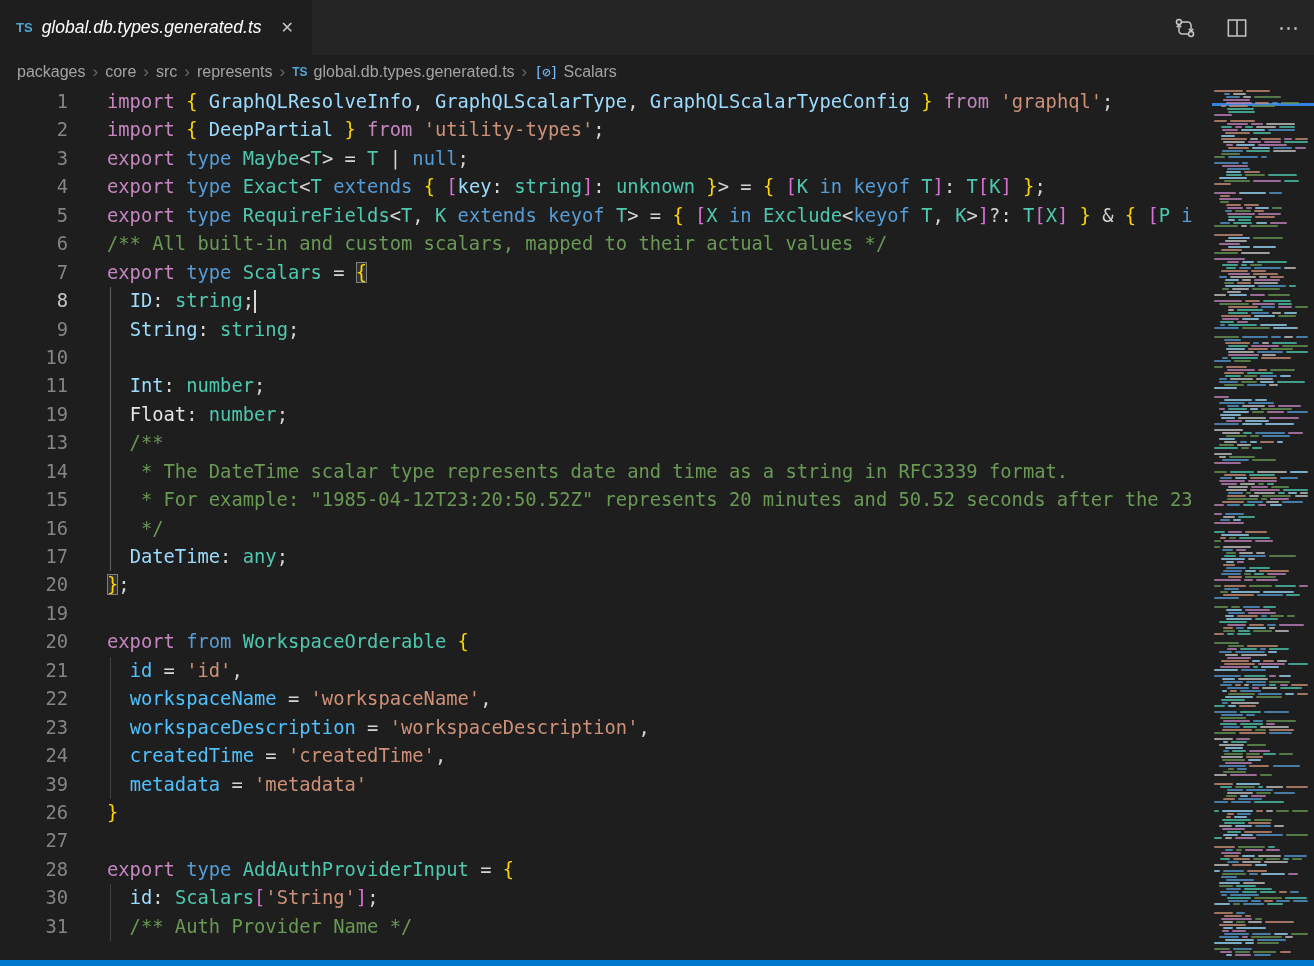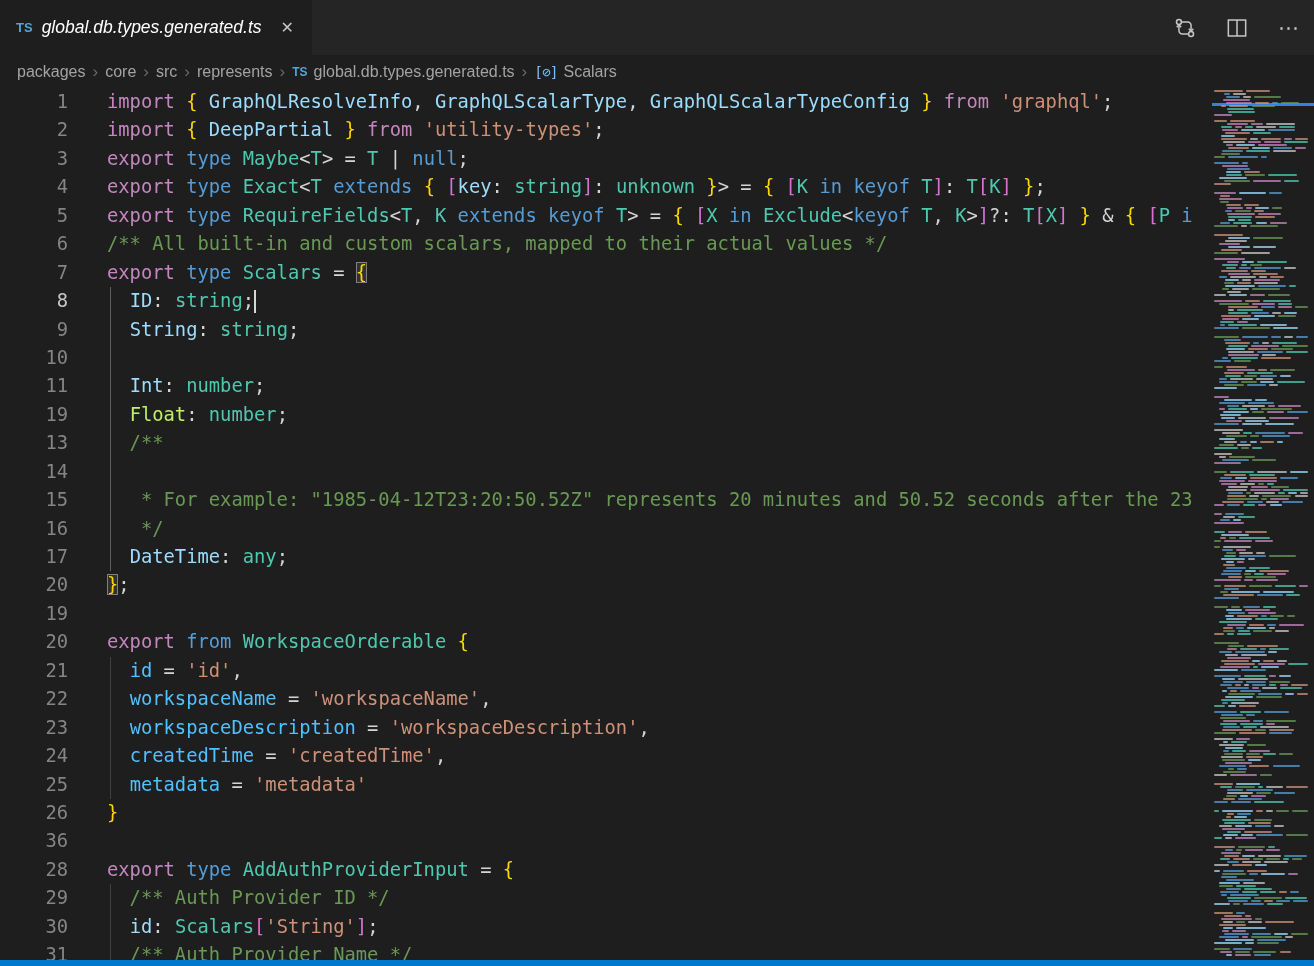--- a/index.html
+++ b/index.html
@@ -132,38 +132,37 @@
       <div class="code-line"><span class="gutter-num">2</span><span class="line-text"><span style="color: rgb(197, 134, 192);">import </span><span style="color: rgb(255, 215, 0);">{ </span><span style="color: rgb(156, 220, 254);">DeepPartial</span><span style="color: rgb(255, 215, 0);"> }</span><span style="color: rgb(197, 134, 192);"> from </span><span style="color: rgb(206, 145, 120);">'utility-types'</span><span style="color: rgb(212, 212, 212);">;</span></span></div>
       <div class="code-line"><span class="gutter-num">3</span><span class="line-text"><span style="color: rgb(197, 134, 192);">export </span><span style="color: rgb(86, 156, 214);">type </span><span style="color: rgb(78, 201, 176);">Maybe</span><span style="color: rgb(212, 212, 212);">&lt;</span><span style="color: rgb(78, 201, 176);">T</span><span style="color: rgb(212, 212, 212);">&gt; = </span><span style="color: rgb(78, 201, 176);">T</span><span style="color: rgb(212, 212, 212);"> | </span><span style="color: rgb(86, 156, 214);">null</span><span style="color: rgb(212, 212, 212);">;</span></span></div>
       <div class="code-line"><span class="gutter-num">4</span><span class="line-text"><span style="color: rgb(197, 134, 192);">export </span><span style="color: rgb(86, 156, 214);">type </span><span style="color: rgb(78, 201, 176);">Exact</span><span style="color: rgb(212, 212, 212);">&lt;</span><span style="color: rgb(78, 201, 176);">T</span><span style="color: rgb(86, 156, 214);"> extends </span><span style="color: rgb(255, 215, 0);">{ </span><span style="color: rgb(218, 112, 214);">[</span><span style="color: rgb(156, 220, 254);">key</span><span style="color: rgb(212, 212, 212);">: </span><span style="color: rgb(78, 201, 176);">string</span><span style="color: rgb(218, 112, 214);">]</span><span style="color: rgb(212, 212, 212);">: </span><span style="color: rgb(78, 201, 176);">unknown</span><span style="color: rgb(255, 215, 0);"> }</span><span style="color: rgb(212, 212, 212);">&gt; = </span><span style="color: rgb(255, 215, 0);">{ </span><span style="color: rgb(218, 112, 214);">[</span><span style="color: rgb(78, 201, 176);">K</span><span style="color: rgb(86, 156, 214);"> in </span><span style="color: rgb(86, 156, 214);">keyof </span><span style="color: rgb(78, 201, 176);">T</span><span style="color: rgb(218, 112, 214);">]</span><span style="color: rgb(212, 212, 212);">: </span><span style="color: rgb(78, 201, 176);">T</span><span style="color: rgb(218, 112, 214);">[</span><span style="color: rgb(78, 201, 176);">K</span><span style="color: rgb(218, 112, 214);">]</span><span style="color: rgb(255, 215, 0);"> }</span><span style="color: rgb(212, 212, 212);">;</span></span></div>
       <div class="code-line"><span class="gutter-num">5</span><span class="line-text"><span style="color: rgb(197, 134, 192);">export </span><span style="color: rgb(86, 156, 214);">type </span><span style="color: rgb(78, 201, 176);">RequireFields</span><span style="color: rgb(212, 212, 212);">&lt;</span><span style="color: rgb(78, 201, 176);">T</span><span style="color: rgb(212, 212, 212);">, </span><span style="color: rgb(78, 201, 176);">K</span><span style="color: rgb(86, 156, 214);"> extends </span><span style="color: rgb(86, 156, 214);">keyof </span><span style="color: rgb(78, 201, 176);">T</span><span style="color: rgb(212, 212, 212);">&gt; = </span><span style="color: rgb(255, 215, 0);">{ </span><span style="color: rgb(218, 112, 214);">[</span><span style="color: rgb(78, 201, 176);">X</span><span style="color: rgb(86, 156, 214);"> in </span><span style="color: rgb(78, 201, 176);">Exclude</span><span style="color: rgb(212, 212, 212);">&lt;</span><span style="color: rgb(86, 156, 214);">keyof </span><span style="color: rgb(78, 201, 176);">T</span><span style="color: rgb(212, 212, 212);">, </span><span style="color: rgb(78, 201, 176);">K</span><span style="color: rgb(212, 212, 212);">&gt;</span><span style="color: rgb(218, 112, 214);">]</span><span style="color: rgb(212, 212, 212);">?: </span><span style="color: rgb(78, 201, 176);">T</span><span style="color: rgb(218, 112, 214);">[</span><span style="color: rgb(78, 201, 176);">X</span><span style="color: rgb(218, 112, 214);">]</span><span style="color: rgb(255, 215, 0);"> }</span><span style="color: rgb(212, 212, 212);"> &amp; </span><span style="color: rgb(255, 215, 0);">{ </span><span style="color: rgb(218, 112, 214);">[</span><span style="color: rgb(78, 201, 176);">P</span><span style="color: rgb(86, 156, 214);"> i</span></span></div>
       <div class="code-line"><span class="gutter-num">6</span><span class="line-text"><span style="color: rgb(106, 153, 85);">/** All built-in and custom scalars, mapped to their actual values */</span></span></div>
       <div class="code-line"><span class="gutter-num">7</span><span class="line-text"><span style="color: rgb(197, 134, 192);">export </span><span style="color: rgb(86, 156, 214);">type </span><span style="color: rgb(78, 201, 176);">Scalars</span><span style="color: rgb(212, 212, 212);"> = </span><span class="tok-match" style="color: rgb(255, 215, 0);">{</span></span></div>
       <div class="code-line"><span class="gutter-num active">8</span><span class="indent-guide active"></span><span class="line-text"><span style="color: rgb(212, 212, 212);">  </span><span style="color: rgb(156, 220, 254);">ID</span><span style="color: rgb(212, 212, 212);">: </span><span style="color: rgb(78, 201, 176);">string</span><span style="color: rgb(212, 212, 212);">;</span></span><span class="cursor" style="left: 254.03px;"></span></div>
       <div class="code-line"><span class="gutter-num">9</span><span class="indent-guide active"></span><span class="line-text"><span style="color: rgb(212, 212, 212);">  </span><span style="color: rgb(156, 220, 254);">String</span><span style="color: rgb(212, 212, 212);">: </span><span style="color: rgb(78, 201, 176);">string</span><span style="color: rgb(212, 212, 212);">;</span></span></div>
       <div class="code-line"><span class="gutter-num">10</span><span class="indent-guide active"></span></div>
       <div class="code-line"><span class="gutter-num">11</span><span class="indent-guide active"></span><span class="line-text"><span style="color: rgb(212, 212, 212);">  </span><span style="color: rgb(156, 220, 254);">Int</span><span style="color: rgb(212, 212, 212);">: </span><span style="color: rgb(78, 201, 176);">number</span><span style="color: rgb(212, 212, 212);">;</span></span></div>
-      <div class="code-line"><span class="gutter-num">19</span><span class="indent-guide active"></span><span class="line-text"><span style="color: rgb(212, 212, 212);">  </span><span style="color: #bef264;">Float</span><span style="color: rgb(212, 212, 212);">: </span><span style="color: rgb(78, 201, 176);">number</span><span style="color: rgb(212, 212, 212);">;</span></span></div>
+      <div class="code-line"><span class="gutter-num">19</span><span class="indent-guide active"></span><span class="line-text"><span style="color: rgb(212, 212, 212);">  </span><span style="color: #e5e5e5;">Float</span><span style="color: rgb(212, 212, 212);">: </span><span style="color: rgb(78, 201, 176);">number</span><span style="color: rgb(212, 212, 212);">;</span></span></div>
       <div class="code-line"><span class="gutter-num">13</span><span class="indent-guide active"></span><span class="line-text"><span style="color: rgb(106, 153, 85);">  /**</span></span></div>
-      <div class="code-line"><span class="gutter-num">14</span><span class="indent-guide active"></span></div>
+      <div class="code-line"><span class="gutter-num">14</span><span class="indent-guide active"></span><span class="line-text"><span style="color: rgb(106, 153, 85);">   * The DateTime scalar type represents date and time as a string in RFC3339 format.</span></span></div>
       <div class="code-line"><span class="gutter-num">15</span><span class="indent-guide active"></span><span class="line-text"><span style="color: rgb(106, 153, 85);">   * For example: "1985-04-12T23:20:50.52Z" represents 20 minutes and 50.52 seconds after the 23</span></span></div>
       <div class="code-line"><span class="gutter-num">16</span><span class="indent-guide active"></span><span class="line-text"><span style="color: rgb(106, 153, 85);">   */</span></span></div>
       <div class="code-line"><span class="gutter-num">17</span><span class="indent-guide active"></span><span class="line-text"><span style="color: rgb(212, 212, 212);">  </span><span style="color: rgb(156, 220, 254);">DateTime</span><span style="color: rgb(212, 212, 212);">: </span><span style="color: rgb(78, 201, 176);">any</span><span style="color: rgb(212, 212, 212);">;</span></span></div>
       <div class="code-line"><span class="gutter-num">20</span><span class="line-text"><span class="tok-match" style="color: rgb(255, 215, 0);">}</span><span style="color: rgb(212, 212, 212);">;</span></span></div>
       <div class="code-line"><span class="gutter-num">19</span><span class="line-text"></span></div>
       <div class="code-line"><span class="gutter-num">20</span><span class="line-text"><span style="color: rgb(197, 134, 192);">export </span><span style="color: rgb(86, 156, 214);">from </span><span style="color: rgb(78, 201, 176);">WorkspaceOrderable </span><span style="color: rgb(255, 215, 0);">{</span></span></div>
       <div class="code-line"><span class="gutter-num">21</span><span class="indent-guide"></span><span class="line-text"><span style="color: rgb(212, 212, 212);">  </span><span style="color: rgb(79, 193, 255);">id</span><span style="color: rgb(212, 212, 212);"> = </span><span style="color: rgb(206, 145, 120);">'id'</span><span style="color: rgb(212, 212, 212);">,</span></span></div>
       <div class="code-line"><span class="gutter-num">22</span><span class="indent-guide"></span><span class="line-text"><span style="color: rgb(212, 212, 212);">  </span><span style="color: rgb(79, 193, 255);">workspaceName</span><span style="color: rgb(212, 212, 212);"> = </span><span style="color: rgb(206, 145, 120);">'workspaceName'</span><span style="color: rgb(212, 212, 212);">,</span></span></div>
       <div class="code-line"><span class="gutter-num">23</span><span class="indent-guide"></span><span class="line-text"><span style="color: rgb(212, 212, 212);">  </span><span style="color: rgb(79, 193, 255);">workspaceDescription</span><span style="color: rgb(212, 212, 212);"> = </span><span style="color: rgb(206, 145, 120);">'workspaceDescription'</span><span style="color: rgb(212, 212, 212);">,</span></span></div>
       <div class="code-line"><span class="gutter-num">24</span><span class="indent-guide"></span><span class="line-text"><span style="color: rgb(212, 212, 212);">  </span><span style="color: rgb(79, 193, 255);">createdTime</span><span style="color: rgb(212, 212, 212);"> = </span><span style="color: rgb(206, 145, 120);">'createdTime'</span><span style="color: rgb(212, 212, 212);">,</span></span></div>
-      <div class="code-line"><span class="gutter-num">25</span><span class="indent-guide"></span><span class="line-text"><span style="color: rgb(212, 212, 212);">  </span><span style="color: rgb(79, 193, 255);">metadata</span><span style="color: rgb(212, 212, 212);"> = </span><span style="color: rgb(206, 145, 120);">'metadata'</span></span></div>
+      <div class="code-line"><span class="gutter-num">39</span><span class="indent-guide"></span><span class="line-text"><span style="color: rgb(212, 212, 212);">  </span><span style="color: rgb(79, 193, 255);">metadata</span><span style="color: rgb(212, 212, 212);"> = </span><span style="color: rgb(206, 145, 120);">'metadata'</span></span></div>
       <div class="code-line"><span class="gutter-num">26</span><span class="line-text"><span style="color: rgb(255, 215, 0);">}</span></span></div>
-      <div class="code-line"><span class="gutter-num">36</span><span class="line-text"></span></div>
+      <div class="code-line"><span class="gutter-num">27</span><span class="line-text"></span></div>
       <div class="code-line"><span class="gutter-num">28</span><span class="line-text"><span style="color: rgb(197, 134, 192);">export </span><span style="color: rgb(86, 156, 214);">type </span><span style="color: rgb(78, 201, 176);">AddAuthProviderInput</span><span style="color: rgb(212, 212, 212);"> = </span><span style="color: rgb(255, 215, 0);">{</span></span></div>
-      <div class="code-line"><span class="gutter-num">29</span><span class="indent-guide"></span><span class="line-text"><span style="color: rgb(106, 153, 85);">  /** Auth Provider ID */</span></span></div>
       <div class="code-line"><span class="gutter-num">30</span><span class="indent-guide"></span><span class="line-text"><span style="color: rgb(212, 212, 212);">  </span><span style="color: rgb(156, 220, 254);">id</span><span style="color: rgb(212, 212, 212);">: </span><span style="color: rgb(78, 201, 176);">Scalars</span><span style="color: rgb(218, 112, 214);">[</span><span style="color: rgb(206, 145, 120);">'String'</span><span style="color: rgb(218, 112, 214);">]</span><span style="color: rgb(212, 212, 212);">;</span></span></div>
       <div class="code-line"><span class="gutter-num">31</span><span class="indent-guide"></span><span class="line-text"><span style="color: rgb(106, 153, 85);">  /** Auth Provider Name */</span></span></div>
     </div>
 
   <div id="minimap">
     <div id="mm-cursorline" style="background: rgb(55, 148, 255);"></div>
   <div class="mm-row" style="top: 2px; left: 2px; width: 28.7884px; background: rgb(206, 145, 120); opacity: 0.75;"></div>
       <div class="mm-row" style="top: 2px; left: 33.7884px; width: 24.5801px; background: rgb(206, 145, 120); opacity: 0.75;"></div>
       <div class="mm-row" style="top: 5px; left: 12px; width: 6.2756px; background: rgb(86, 156, 214); opacity: 0.75;"></div>
       <div class="mm-row" style="top: 5px; left: 21.2756px; width: 12.4715px; background: rgb(200, 200, 200); opacity: 0.75;"></div>

